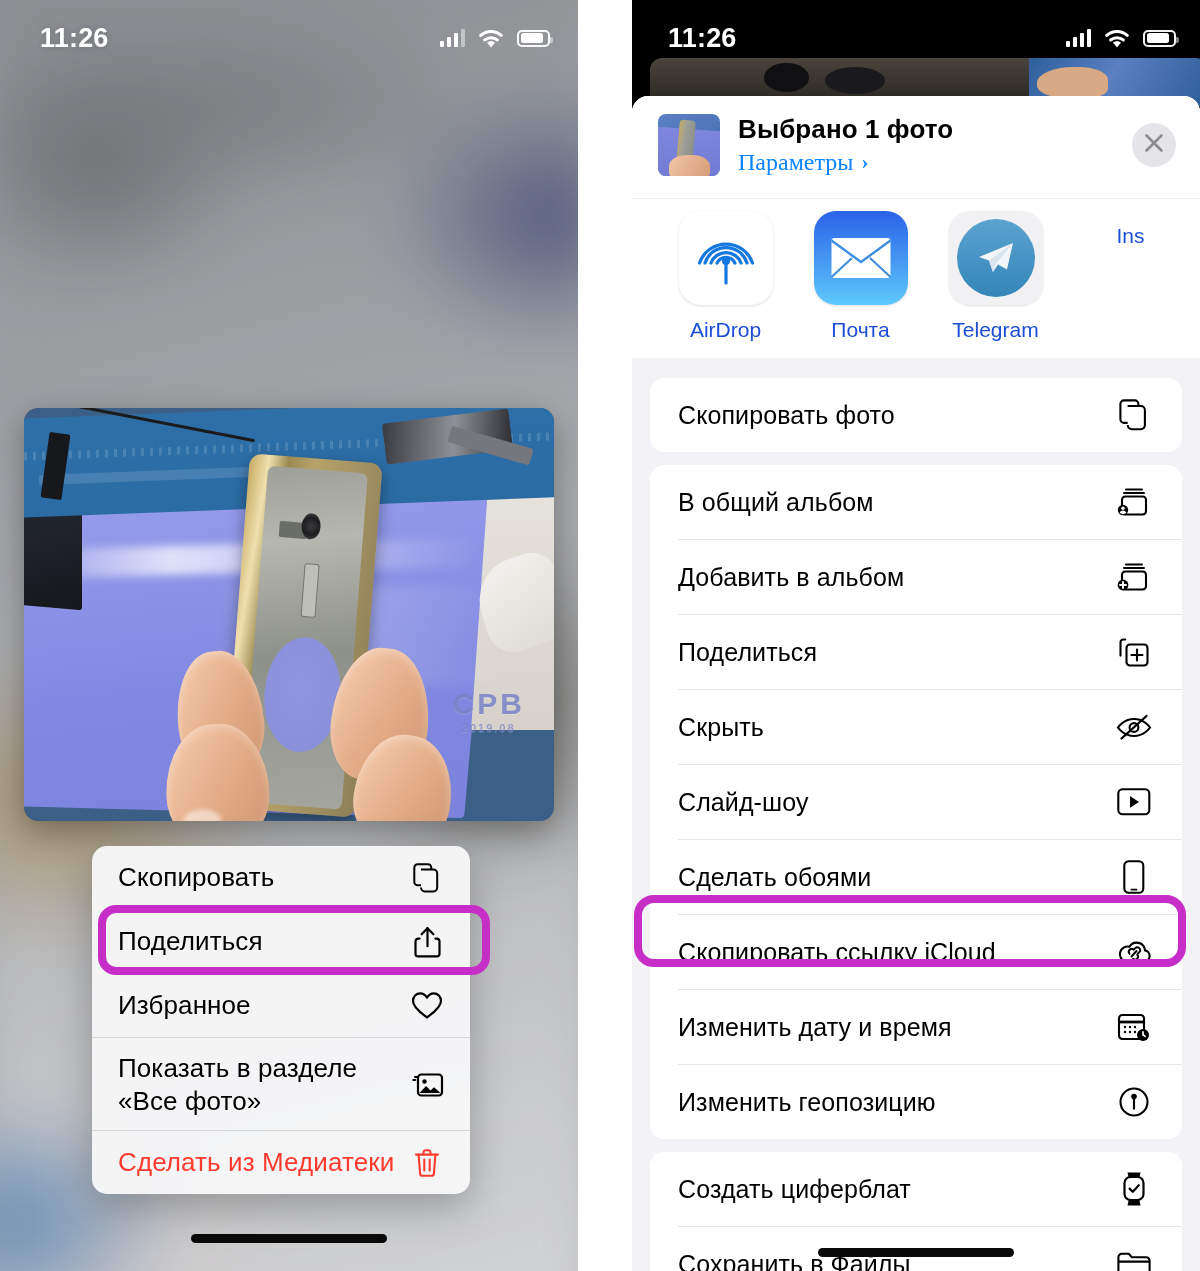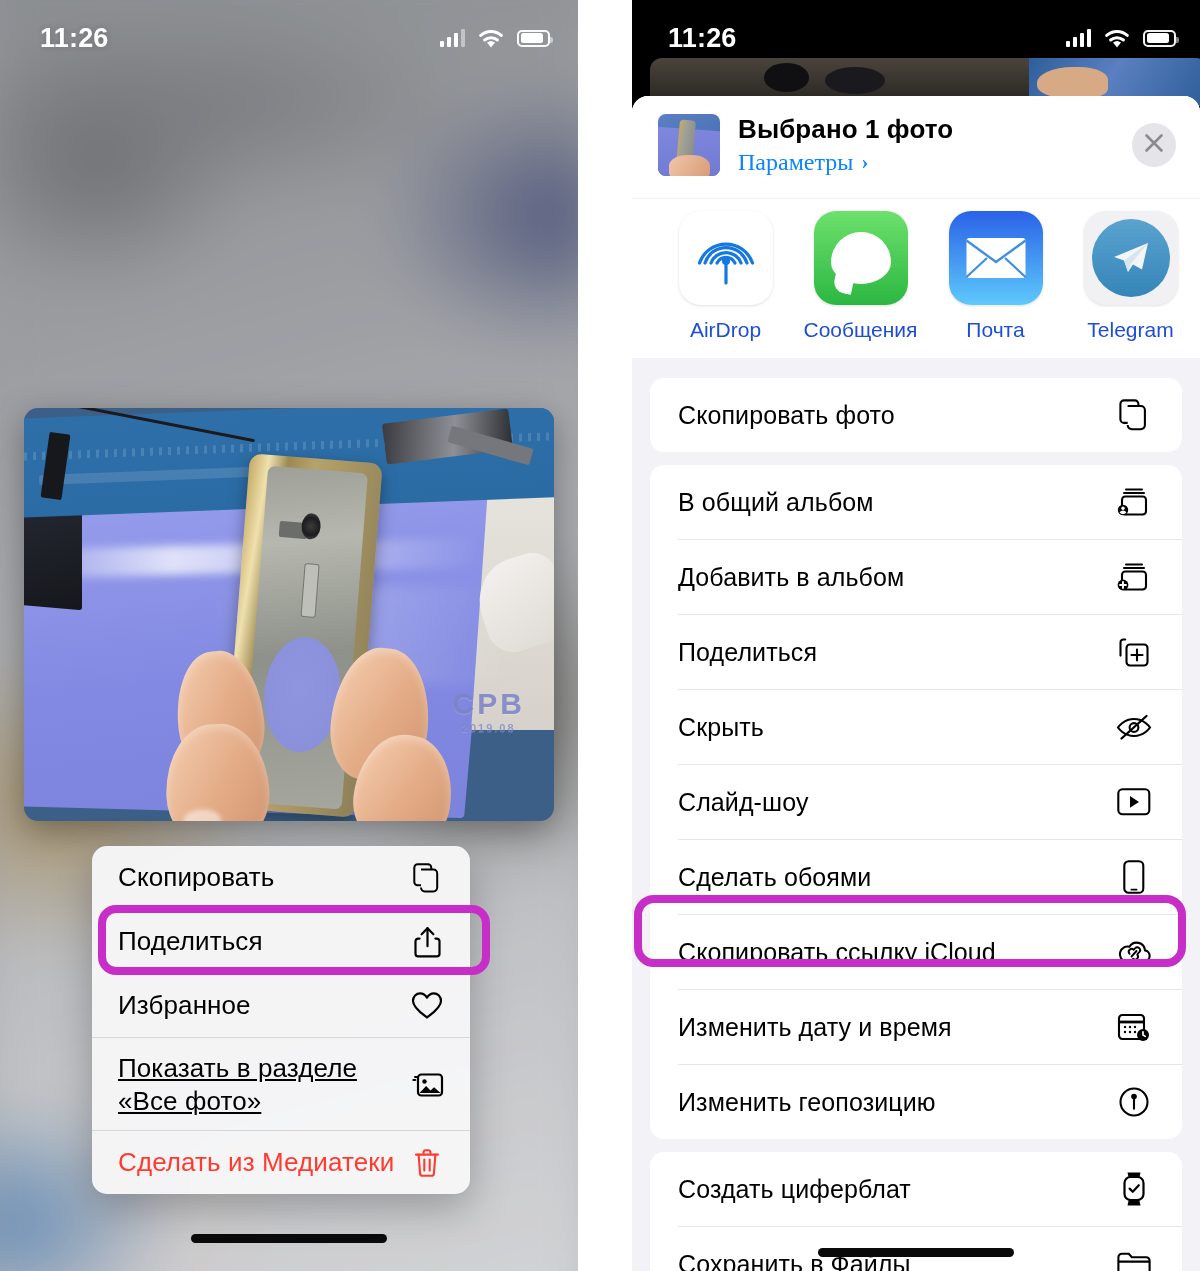--- a/index.html
+++ b/index.html
@@ -391,21 +391,21 @@
         <span class="ctx-ico">
           <svg width="32" height="29" viewBox="0 0 32 29">
               <path d="M16 26.5C13.4 24.3 2 16.9 2 9.9 2 5.6 5.2 2.4 9.2 2.4c3 0 5.4 1.9 6.8 4.2 1.4-2.3 3.8-4.2 6.8-4.2 4 0 7.2 3.2 7.2 7.5 0 7-11.4 14.4-14 16.6z" fill="none" stroke="#000" stroke-width="2.2" stroke-linejoin="round"></path>
             </svg>
         </span>
       </div>
 
       <div class="ctx-sep"></div>
 
       <div class="ctx-item two-line">
-        <span class="ctx-label" style="max-width:250px;text-decoration:underline;">Показать в разделе «Все фото»</span>
+        <span class="ctx-label" style="max-width:250px;">Показать в разделе «Все фото»</span>
         <span class="ctx-ico">
           <svg width="34" height="28" viewBox="0 0 34 28">
               <path d="M5 6h2M3.3 9h2" stroke="#000" stroke-width="2" stroke-linecap="round"></path>
               <rect x="8" y="3.5" width="24" height="21" rx="3.3" fill="#f6f6f7" stroke="#000" stroke-width="2.2"></rect>
               <circle cx="14.5" cy="10.5" r="2.2" fill="#000"></circle>
               <path d="M9.5 22l6.6-7 4.4 4.6 3.6-3.4 6.4 5.8z" fill="#000"></path>
             </svg>
         </span>
       </div>
 
@@ -491,26 +491,20 @@
               <path d="M24 38a10 10 0 0118 0" stroke="#1577e0" stroke-width="3.2" fill="none" stroke-linecap="round"></path>
               <path d="M18 38a16 16 0 0130 0" stroke="#1577e0" stroke-width="3.2" fill="none" stroke-linecap="round"></path>
               <path d="M12 38a22 22 0 0142 0" stroke="#1577e0" stroke-width="3.2" fill="none" stroke-linecap="round"></path>
               <path d="M6.5 38a28 28 0 0153 0" stroke="#1577e0" stroke-width="3.2" fill="none" stroke-linecap="round"></path>
               <path d="M33 58V38" stroke="#1577e0" stroke-width="3.2" stroke-linecap="round"></path>
             </svg>
           </div>
           <div class="app-name">AirDrop</div>
         </div>
 
-        <div class="app">
-          <div class="app-ico ic-msg">
-              <div class="bub"></div>
-            </div>
-          <div class="app-name">Сообщения</div>
-        </div>
 
         <div class="app">
           <div class="app-ico ic-mail">
             <svg width="62" height="46" viewBox="0 0 62 46">
               <rect x="1.5" y="3" width="59" height="40" rx="3" fill="#fff"></rect>
               <path d="M1.5 5.5L31 27 60.5 5.5" fill="none" stroke="#3f8ee0" stroke-width="2.4"></path>
               <path d="M1.5 42L22 23M60.5 42L40 23" fill="none" stroke="#3f8ee0" stroke-width="2.2"></path>
             </svg>
           </div>
           <div class="app-name">Почта</div>

